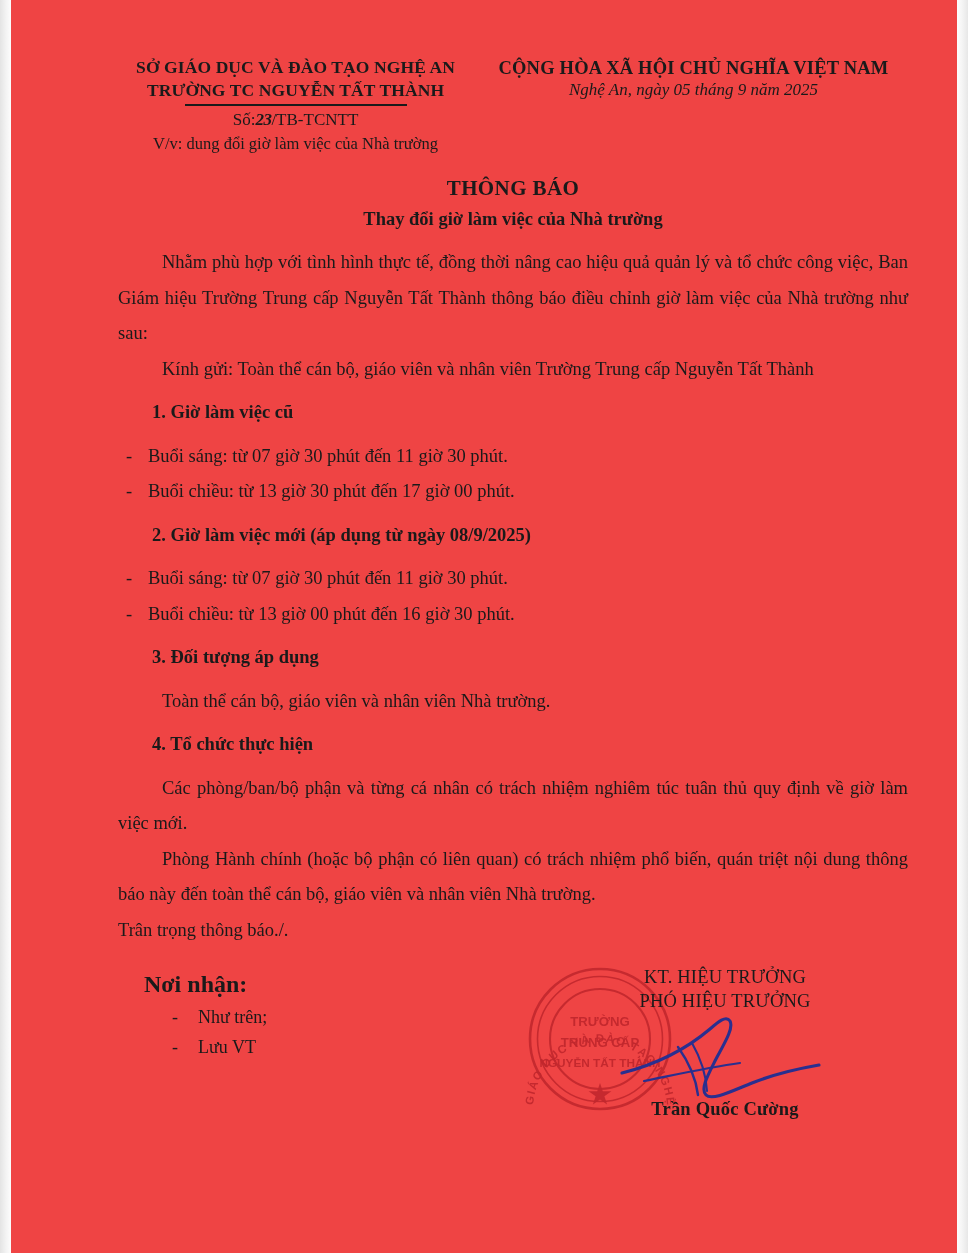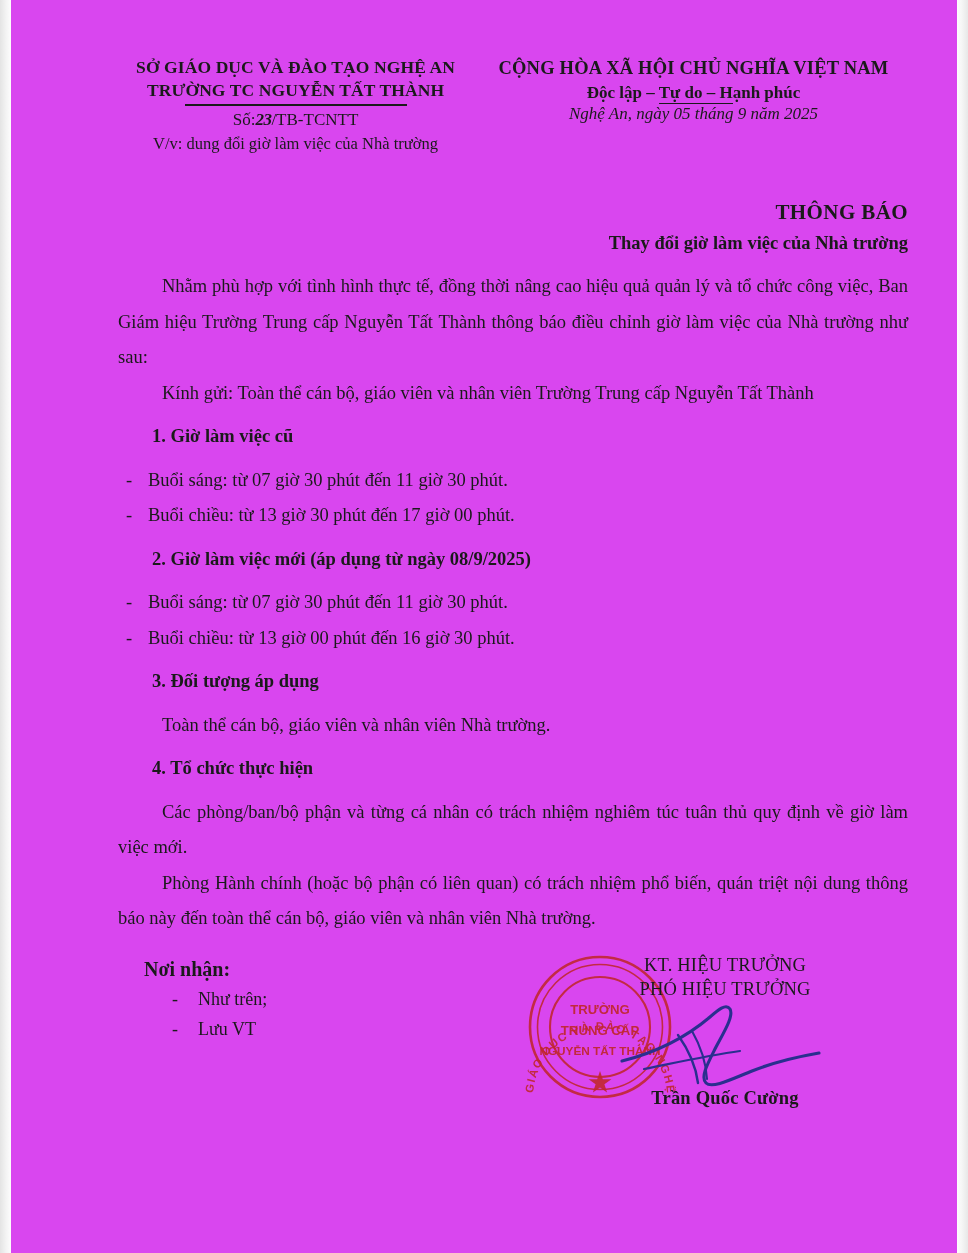--- a/index.html
+++ b/index.html
@@ -10,21 +10,21 @@
   }
   body {
     font-family: "Liberation Serif", "DejaVu Serif", serif;
     color: #1a1a1a;
   }
   .page {
     position: relative;
     width: 968px;
     height: 1253px;
     margin: 0 auto;
-    background: #d946ef;
+    background: #ef4444;
     overflow: hidden;
     box-sizing: border-box;
   }
   
   .scan-edge {
     position: absolute;
     top: 0;
     bottom: 0;
     width: 11px;
     background: linear-gradient(to right, #e4e4e4, #f3f3f3 55%, #fdfdfd);
@@ -108,22 +108,22 @@
     padding-bottom: 1px;
   }
   .place-date {
     font-style: italic;
     font-size: 17px;
     white-space: nowrap;
   }
 
   
   .title-block {
-    text-align: right;
-    margin-top: 44px;
+    text-align: center;
+    margin-top: 20px;
   }
   .title-main {
     font-weight: bold;
     font-size: 21px;
     letter-spacing: 0.4px;
     line-height: 1.3;
   }
   .title-sub {
     font-weight: bold;
     font-size: 18.5px;
@@ -172,21 +172,21 @@
   }
   .recipients {
     width: 400px;
     font-size: 18px;
     line-height: 1.62;
     padding-left: 26px;
     box-sizing: border-box;
   }
   .recipients-title {
     font-weight: bold;
-    font-size: 20px;
+    font-size: 24px;
   }
   .recip-row {
     display: flex;
     padding-left: 28px;
   }
   .recip-dash {
     width: 26px;
     flex: 0 0 26px;
   }
 
@@ -252,23 +252,20 @@
         <div class="org-line">TRƯỜNG TC NGUYỄN TẤT THÀNH</div>
         <div class="rule-under-school"></div>
         <div class="doc-number">
           <span>Số:</span><span class="handwrite-num">23</span><span>/TB-TCNTT</span>
         </div>
         <div class="doc-subject">V/v: dung đổi giờ làm việc của Nhà trường</div>
       </div>
 
       <div class="hdr-right">
         <div class="nation-line">CỘNG HÒA XÃ HỘI CHỦ NGHĨA VIỆT NAM</div>
-        <div class="motto-wrap">
-          <span>Độc lập – </span><span class="motto-underline">Tự do – H</span><span>ạnh phúc</span>
-        </div>
         <div class="place-date">Nghệ An, ngày 05 tháng 9 năm 2025</div>
       </div>
     </div>
 
     <div class="title-block">
       <div class="title-main">THÔNG BÁO</div>
       <div class="title-sub">Thay đổi giờ làm việc của Nhà trường</div>
     </div>
 
     <div class="body-block">
@@ -296,20 +293,21 @@
         <span class="bullet-text">Buổi chiều: từ 13 giờ 00 phút đến 16 giờ 30 phút.</span>
       </div>
 
       <p class="sec-head">3. Đối tượng áp dụng</p>
       <p class="para">Toàn thể cán bộ, giáo viên và nhân viên Nhà trường.</p>
 
       <p class="sec-head">4. Tổ chức thực hiện</p>
       <p class="para">Các phòng/ban/bộ phận và từng cá nhân có trách nhiệm nghiêm túc tuân thủ quy định về giờ làm việc mới.</p>
       <p class="para">Phòng Hành chính (hoặc bộ phận có liên quan) có trách nhiệm phổ biến, quán triệt nội dung thông báo này đến toàn thể cán bộ, giáo viên và nhân viên Nhà trường.</p>
 
+      <p class="para noindent">Trân trọng thông báo./.</p>
     </div>
 
     <div class="footer-block">
 
       <div class="recipients">
         <div class="recipients-title">Nơi nhận:</div>
         <div class="recip-row">
           <span class="recip-dash">-</span>
           <span>Như trên;</span>
         </div>

